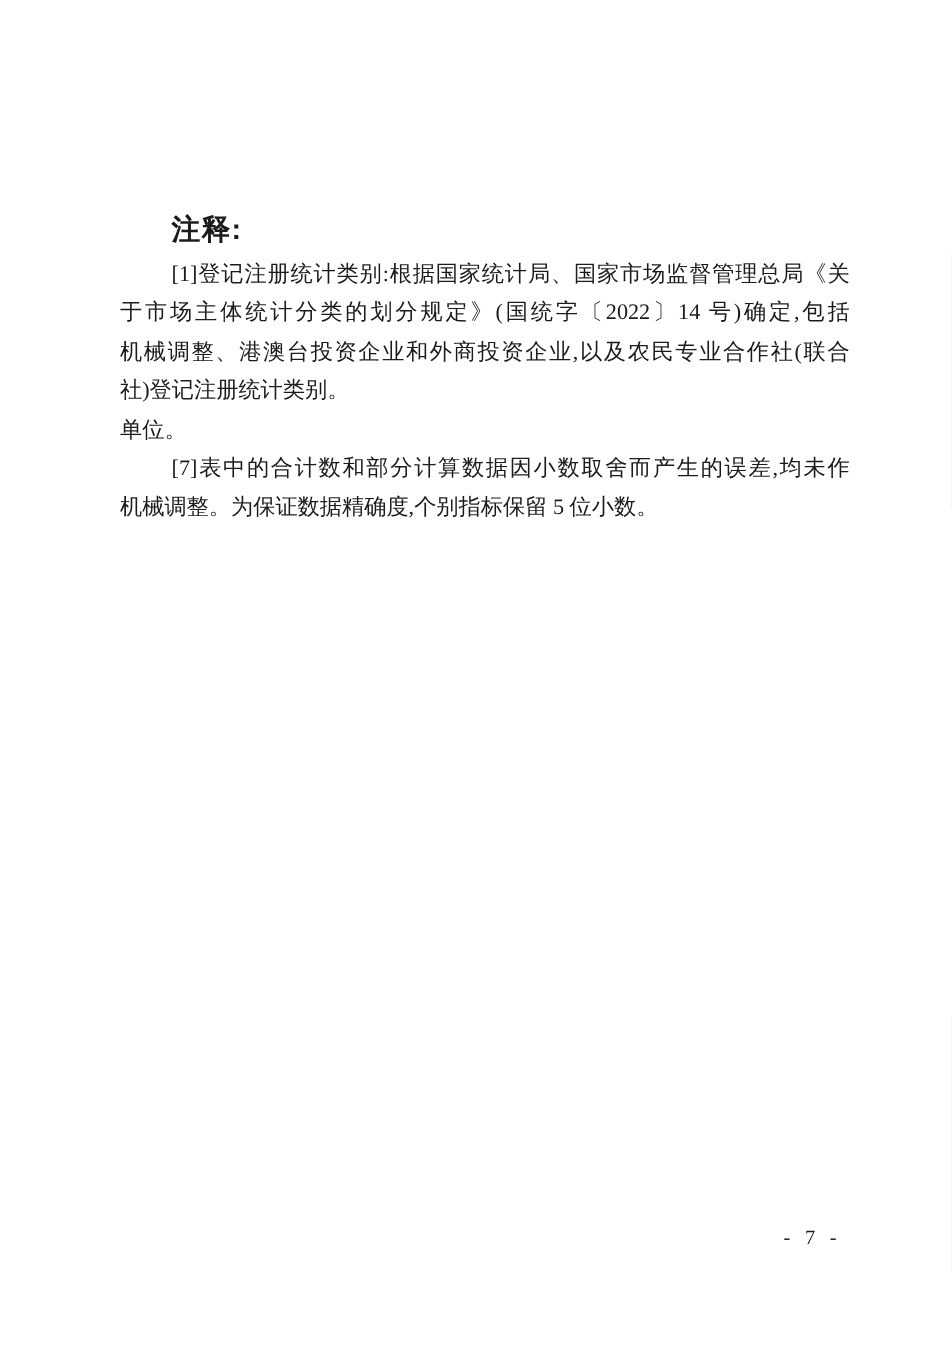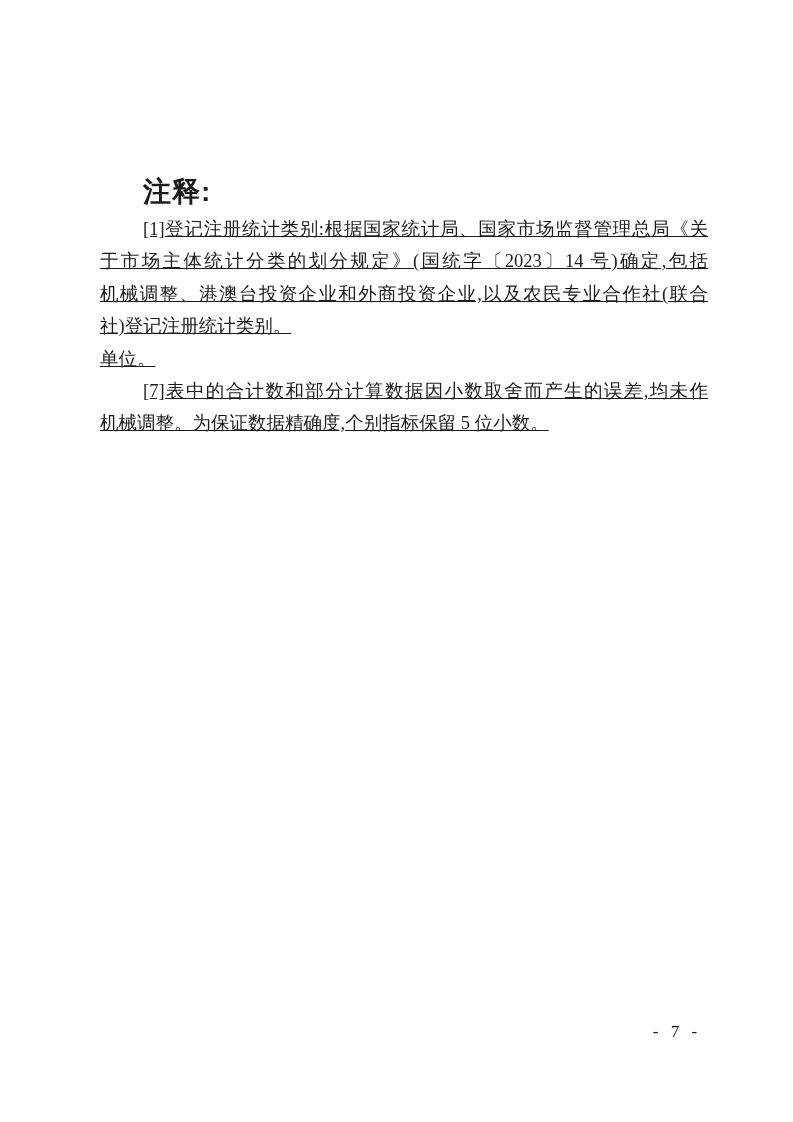--- a/index.html
+++ b/index.html
@@ -19,29 +19,28 @@
   }
   .notes {
     position: absolute;
     left: 100px;
     top: 181px;
     width: 608px;
   }
   .notes-heading {
     font-family: "Liberation Sans", "DejaVu Sans", sans-serif;
     font-weight: bold;
-    font-size: 28px;
+    font-size: 24px;
     line-height: 22px;
     padding-left: 43px;
     margin: 0 0 10px 0;
     letter-spacing: 1px;
   }
   .para {
     margin: 0;
-    text-decoration: underline;
   }
   .line {
     font-size: 18.5px;
     line-height: 32.4px;
     white-space: nowrap;
     text-align: justify;
     text-align-last: justify;
   }
   .line.indent {
     text-indent: 43px;
@@ -65,21 +64,21 @@
 <body>
 
 <div class="page">
 
   <div class="notes">
 
     <h2 class="notes-heading">注释:</h2>
 
     <div class="para">
       <div class="line indent">[1]登记注册统计类别:根据国家统计局、国家市场监督管理总局《关</div>
-      <div class="line">于市场主体统计分类的划分规定》(国统字〔2023〕14 号)确定,包括</div>
+      <div class="line">于市场主体统计分类的划分规定》(国统字〔2022〕14 号)确定,包括</div>
       <div class="line">机械调整、港澳台投资企业和外商投资企业,以及农民专业合作社(联合</div>
       <div class="line last">社)登记注册统计类别。</div>
     </div>
 
     <div class="para">
       <div class="line last">单位。</div>
     </div>
 
     <div class="para">
       <div class="line indent">[7]表中的合计数和部分计算数据因小数取舍而产生的误差,均未作</div>

